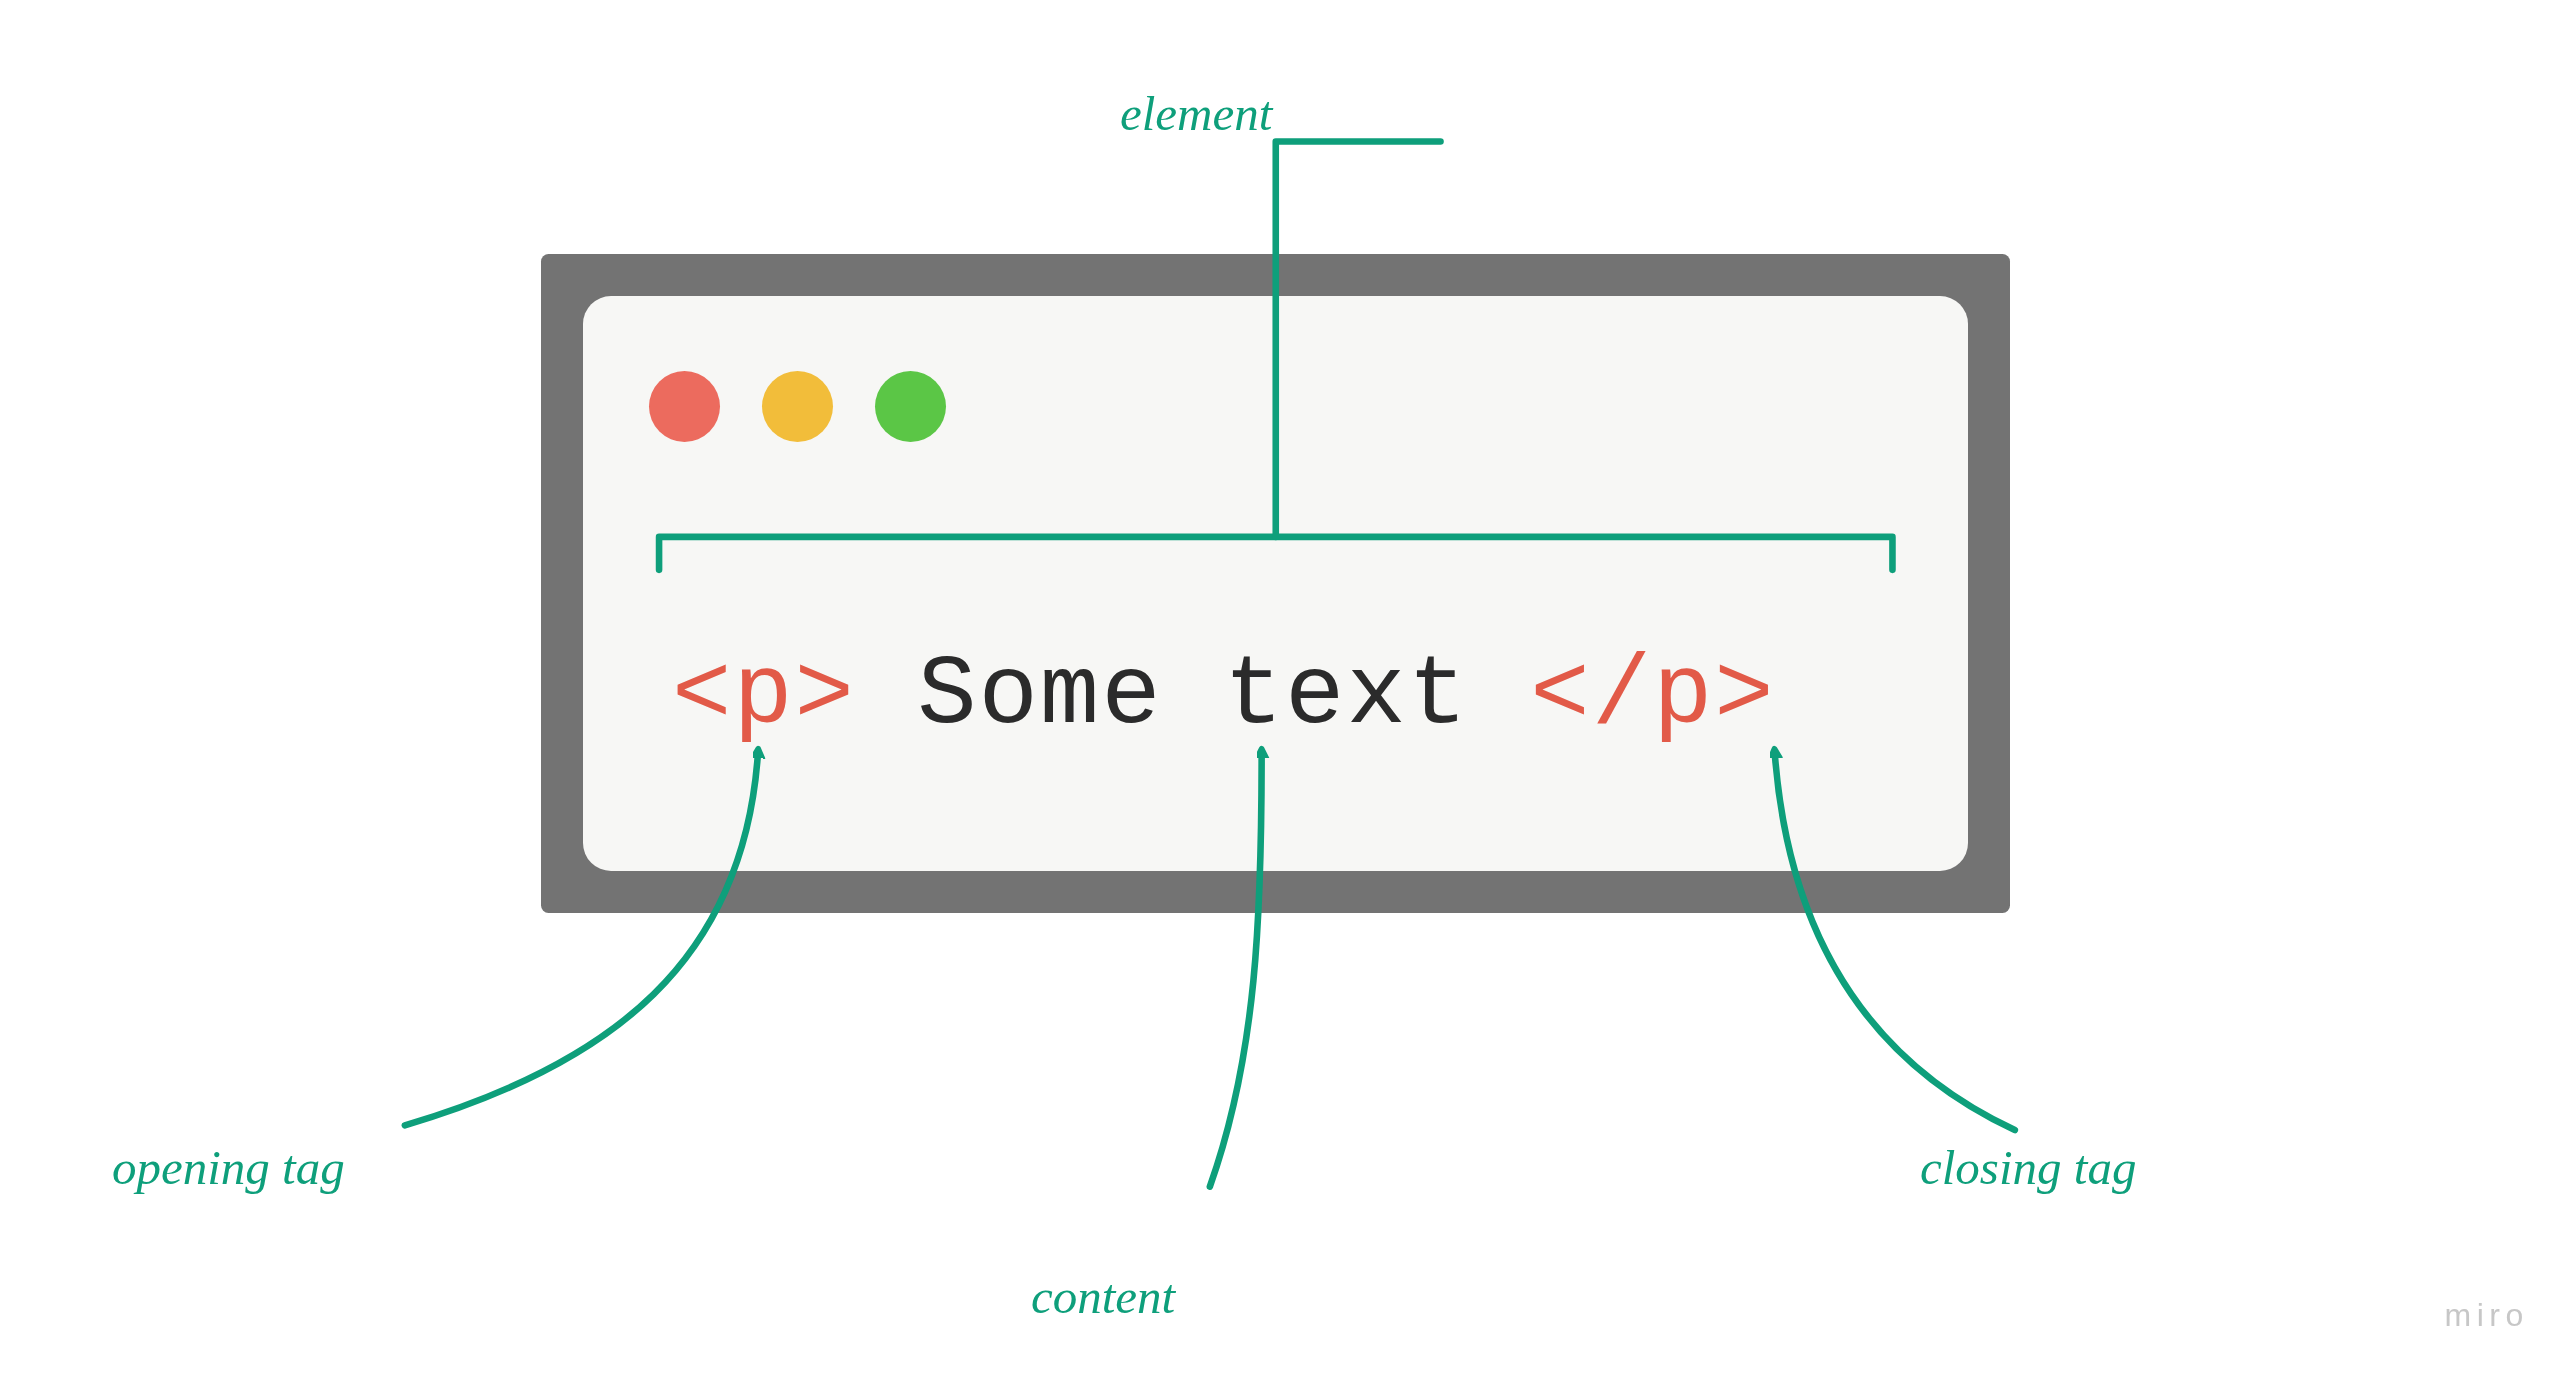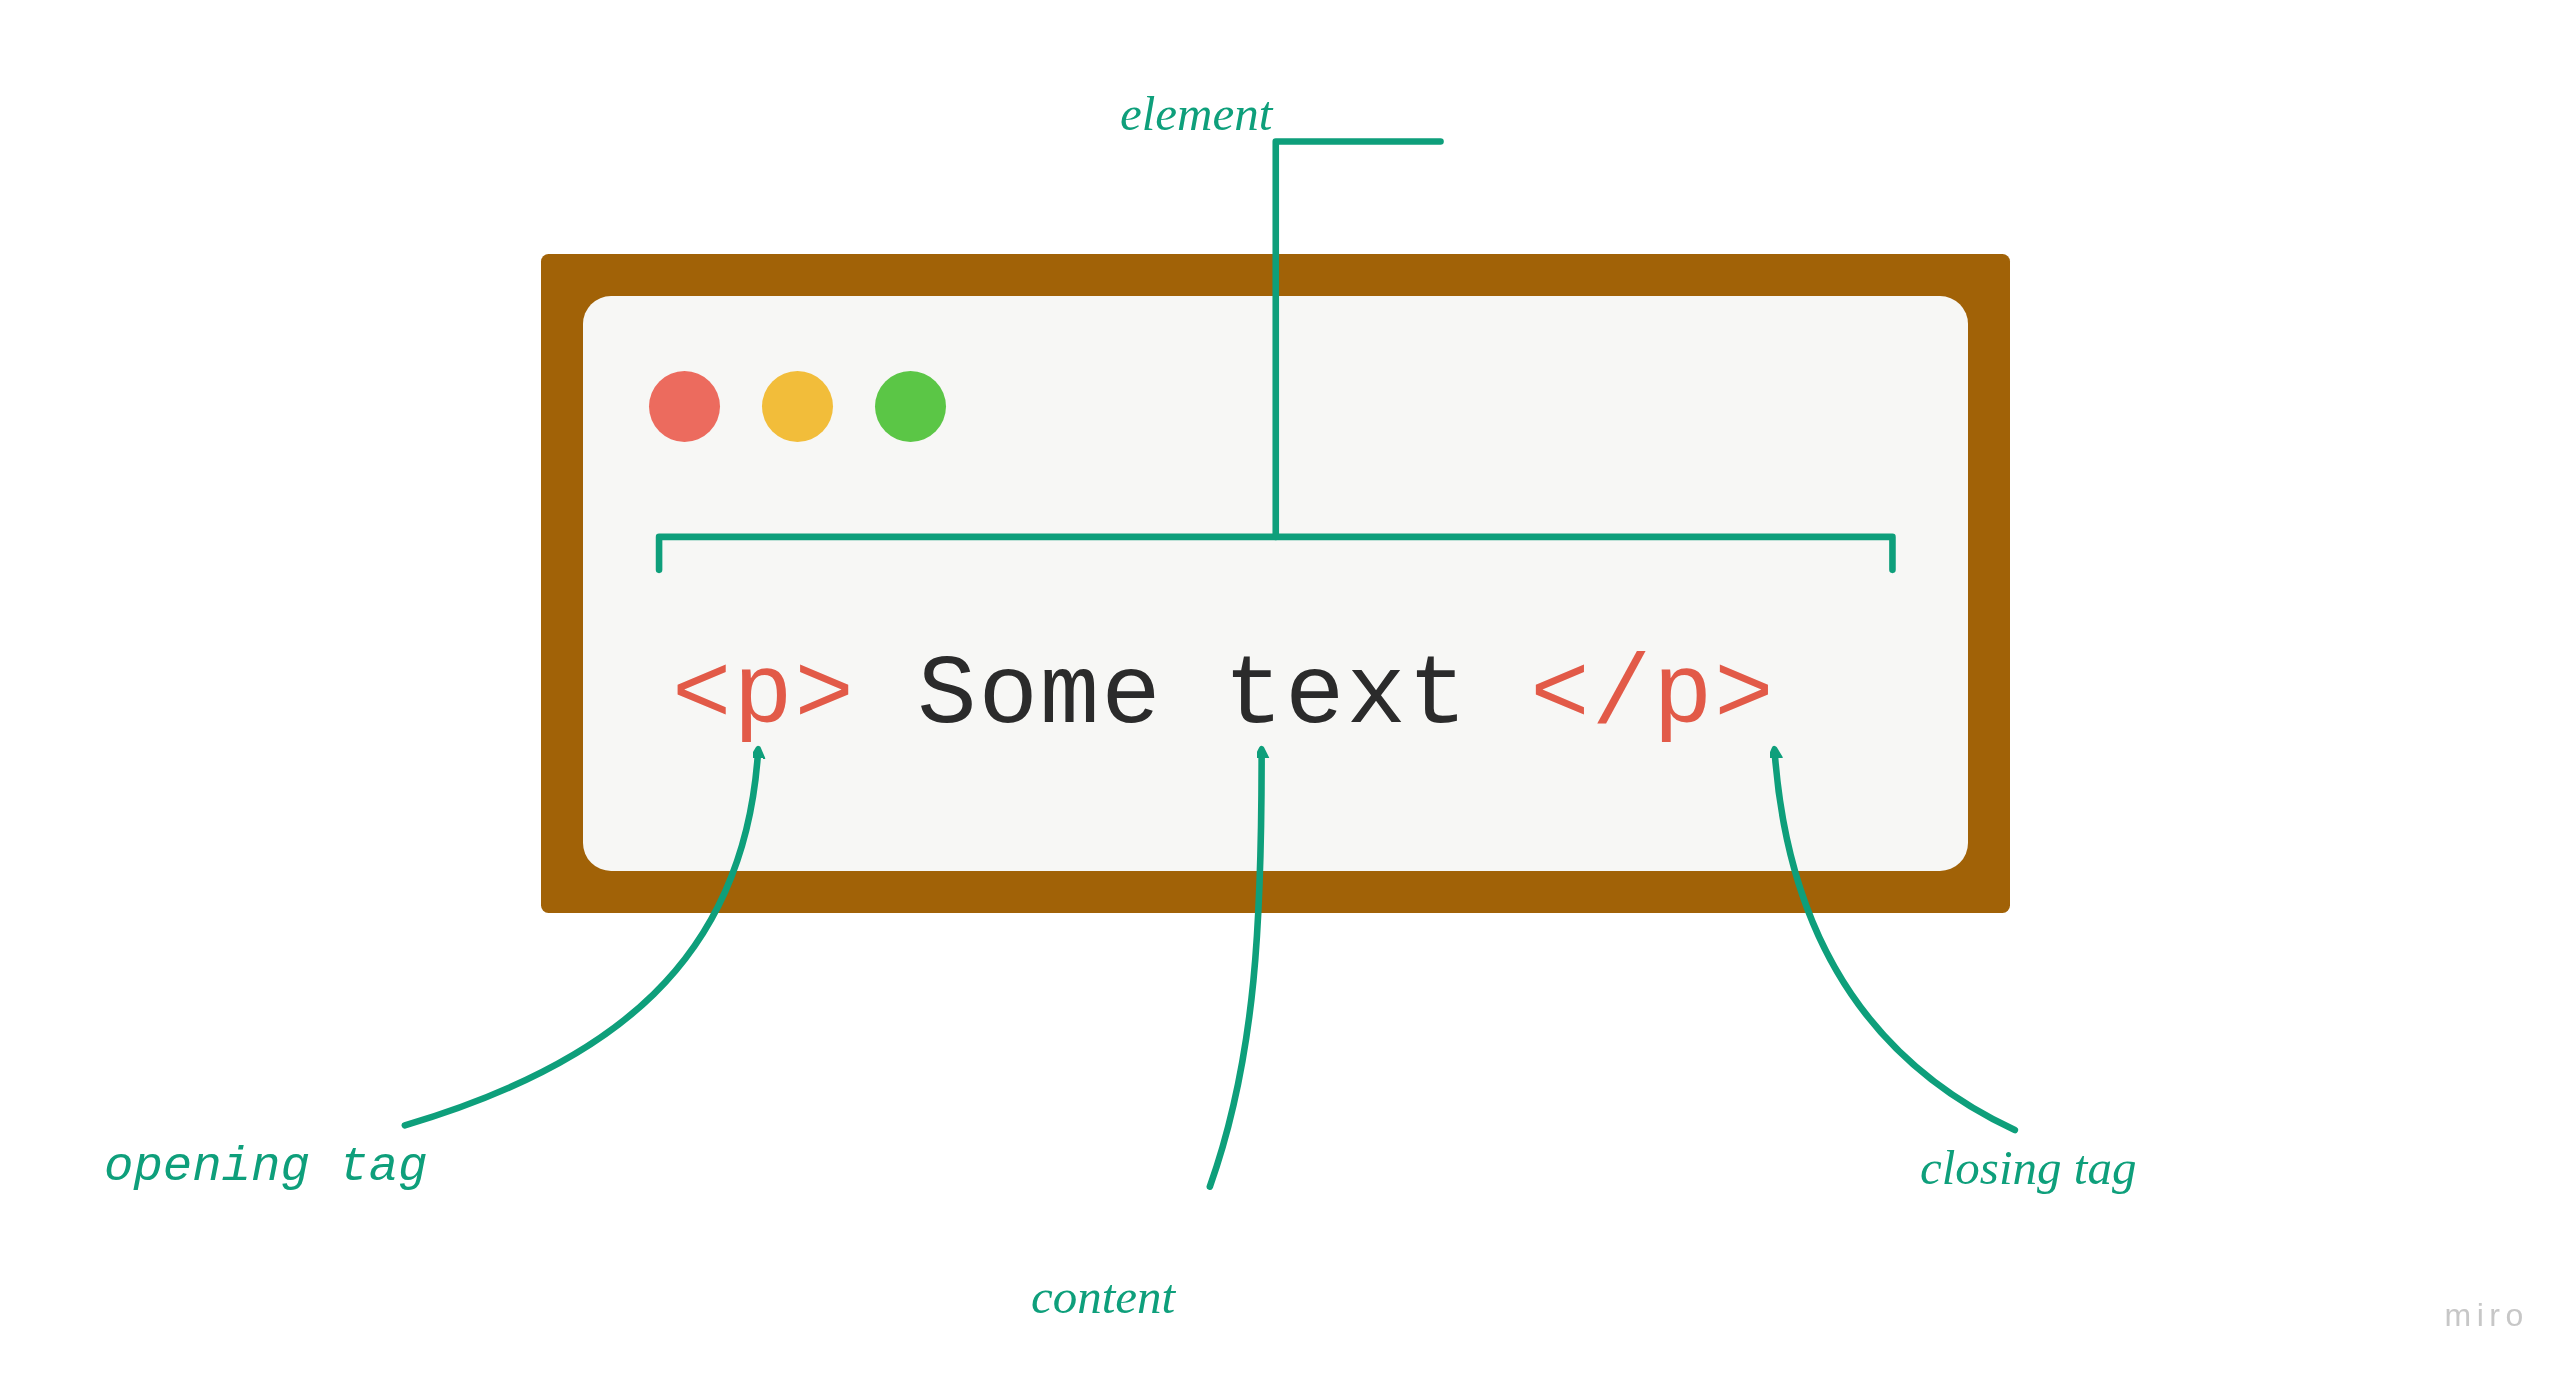--- a/index.html
+++ b/index.html
@@ -15,21 +15,21 @@
     width: 2576px;
     height: 1376px;
   }
   
   .window-frame {
     position: absolute;
     left: 541px;
     top: 254px;
     width: 1469px;
     height: 659px;
-    background: #a16207;
+    background: #737373;
     border-radius: 7.5px;
     padding: 42px;
   }
   .window-inner {
     width: 100%;
     height: 100%;
     background: #f7f7f5;
     border-radius: 28px;
     position: relative;
   }
@@ -64,21 +64,21 @@
   
   .label {
     position: absolute;
     color: #0e9f7b;
     font-family: "Segoe Script", "Bradley Hand", "Comic Sans MS", cursive;
     font-size: 49px;
     font-style: italic;
     font-weight: 500;
   }
   .label-element     { left: 1120px; top: 85px; }
-  .label-opening-tag { left: 104px;  top: 1139px; font-family: Liberation Mono, monospace; }
+  .label-opening-tag { left: 112px;  top: 1139px; }
   .label-content     { left: 1031px; top: 1268px; }
   .label-closing-tag { left: 1920px; top: 1139px; }
   
   svg.overlay {
     position: absolute;
     left: 0; top: 0;
     width: 2576px;
     height: 1376px;
     pointer-events: none;
   }

